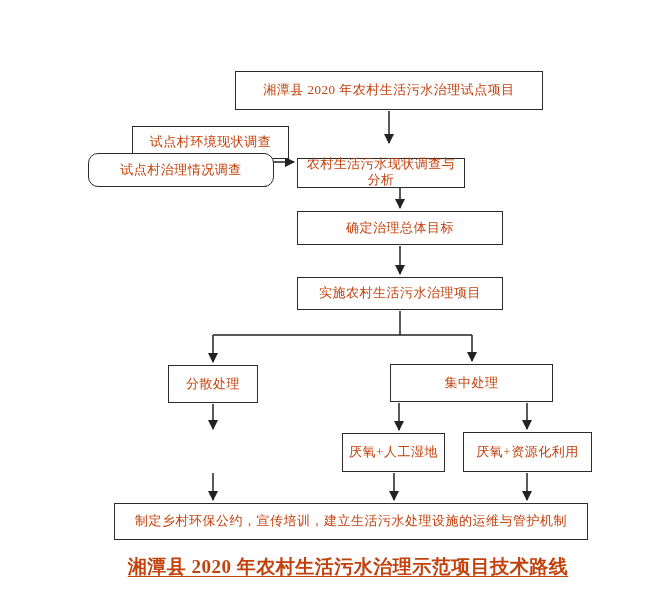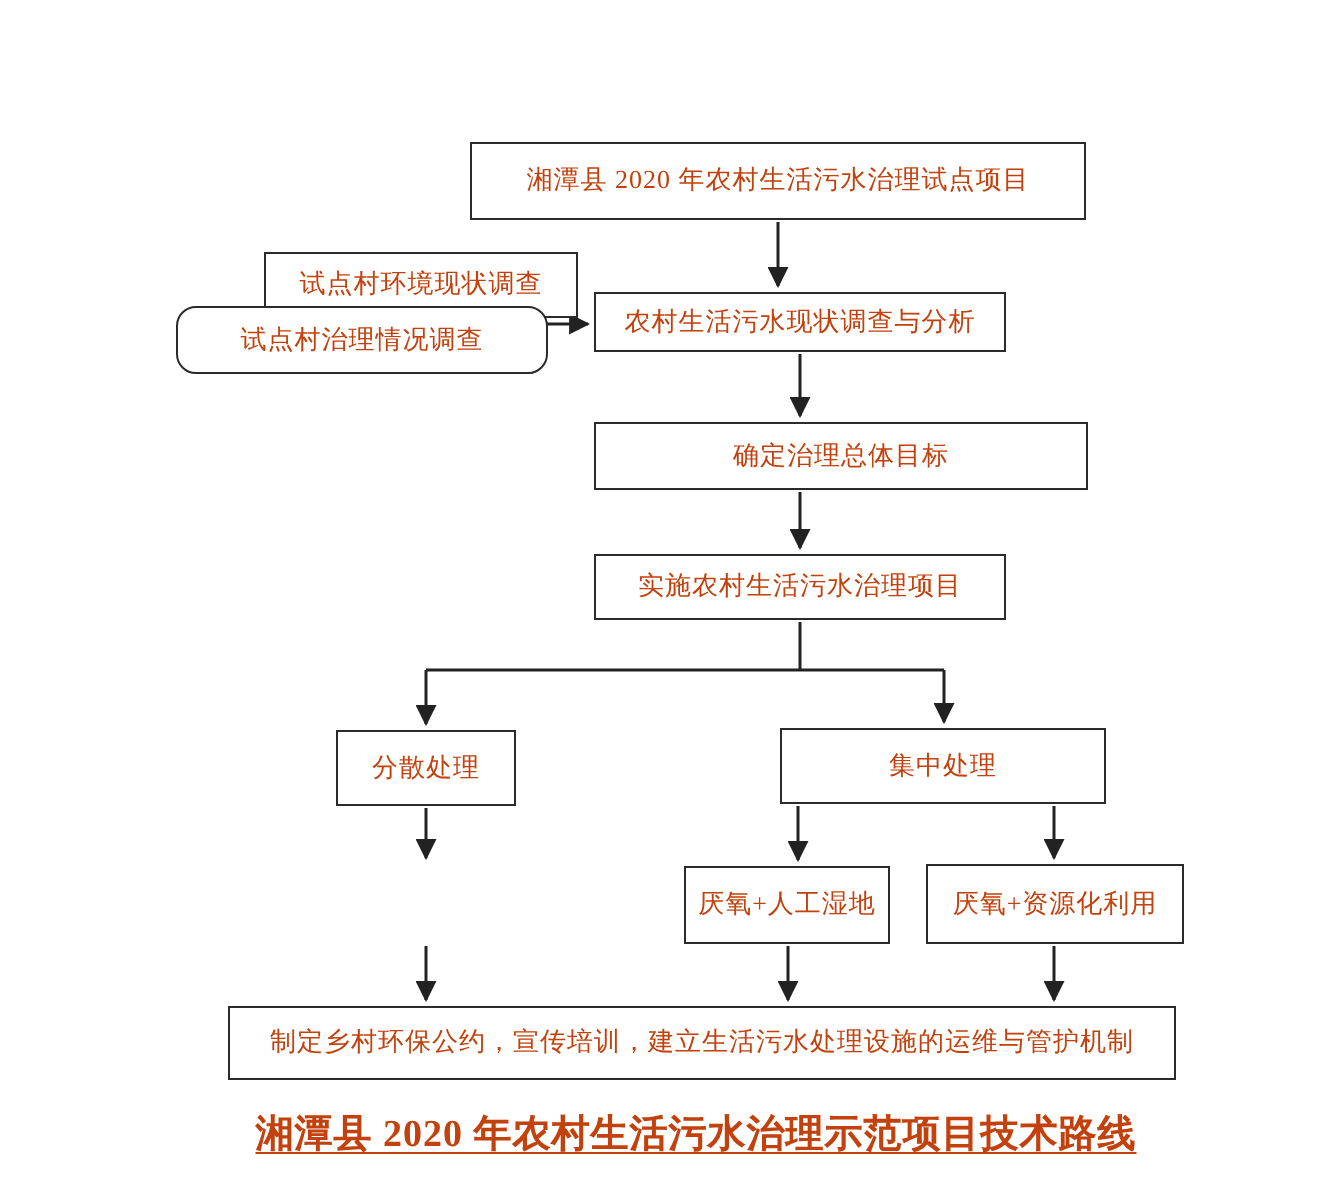--- a/index.html
+++ b/index.html
@@ -34,22 +34,22 @@
     text-align: center;
     font-size: 13px;
     line-height: 1.25;
     letter-spacing: 0.5px;
     padding: 2px 4px;
   }
   
   #n-top        { left:235px; top:71px;  width:308px; height:39px; }
   #n-survey-env { left:88px;  top:126px; width:157px; height:33px;margin-left:44px; }
   #n-survey-trt { left:88px;  top:153px; width:186px; height:34px;border-radius:10px; }
-  #n-analysis   { left:297px; top:146px; width:206px; height:30px; }
-  #n-goal       { left:297px; top:211px; width:247px; height:34px; }
+  #n-analysis   { left:297px; top:158px; width:168px; height:30px;font-family:Liberation Mono, monospace; }
+  #n-goal       { left:297px; top:211px; width:206px; height:34px; }
   #n-implement  { left:297px; top:277px; width:206px; height:33px; }
   #n-decent     { left:168px; top:365px; width:90px;  height:38px; }
   #n-central    { left:390px; top:364px; width:163px; height:38px;text-align:right; }
   #n-fourpond   { left:153px; top:432px; width:119px; height:40px; }
   #n-wetland    { left:342px; top:433px; width:103px; height:39px; }
   #n-resource   { left:463px; top:432px; width:129px; height:40px; }
   #n-mechanism  { left:114px; top:503px; width:474px; height:37px; }
   #caption {
     position: absolute;
     z-index: 2;

